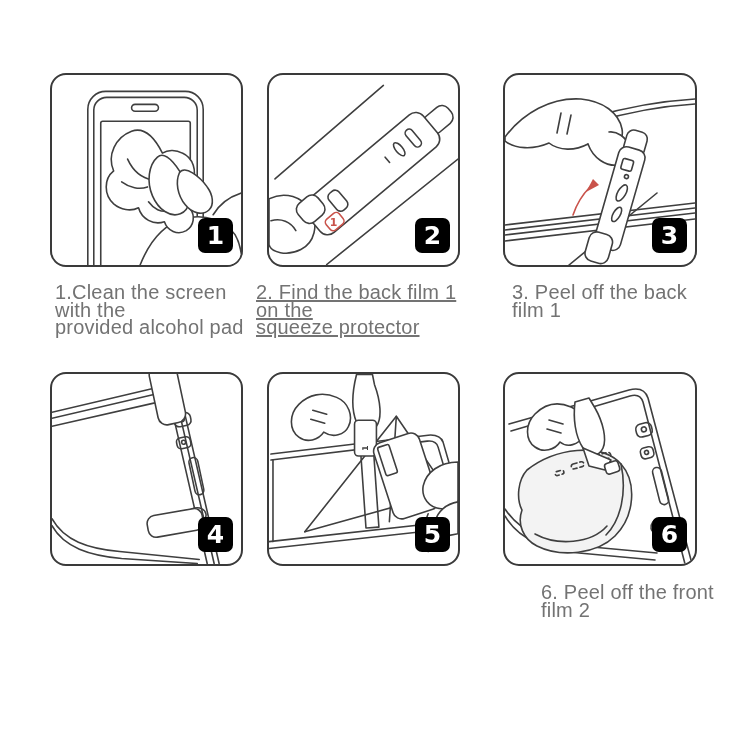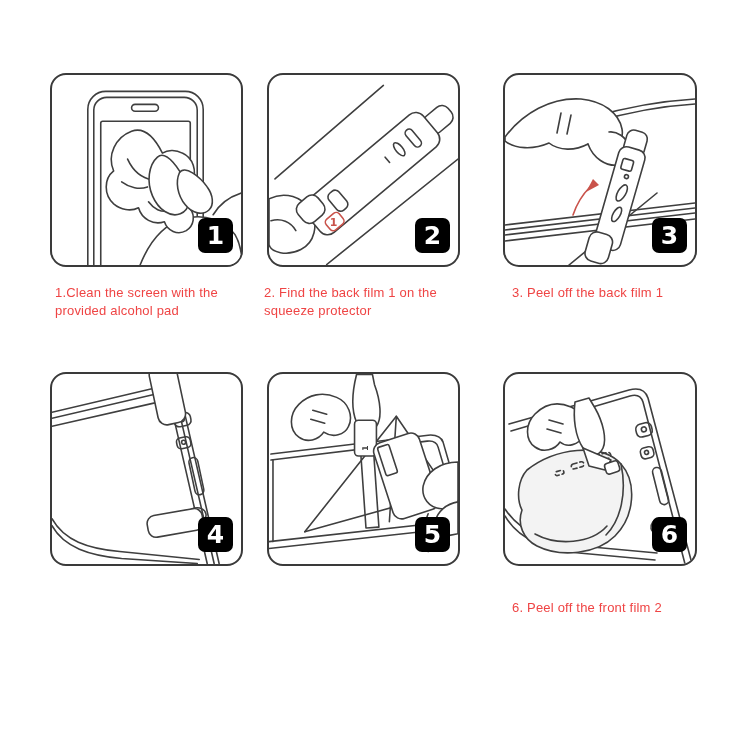--- a/index.html
+++ b/index.html
@@ -12,30 +12,30 @@
     fill:none;stroke:#3f3f3f;stroke-width:1.6;stroke-linecap:round;stroke-linejoin:round;}
   .art .fillw{fill:#ffffff;}
   .art .filmfill{fill:#f3f3f3;}
   .art .red{stroke:#c9534b;}
   .art text{stroke:none;fill:#3f3f3f;font-family:"DejaVu Sans",sans-serif;font-weight:bold;}
   .art text.redtext{fill:#c9534b;}
   .art text.whitetext{fill:#ffffff;font-weight:normal;}
   .badge{position:absolute;right:8px;bottom:12px;width:35px;height:35px;background:#000000;
          border-radius:7px;color:#ffffff;display:flex;align-items:center;justify-content:center;
          font:bold 25px/1 "DejaVu Sans",sans-serif;}
-  .caption{position:absolute;font-size:13px;line-height:17.5px;color:#ef4444;letter-spacing:0.2px;}
+  .caption{position:absolute;font-size:20px;line-height:17.5px;color:#737373;letter-spacing:0.2px;}
   
   #p1{left:50px;top:73px;}  #p2{left:267px;top:73px;}  #p3{left:503px;top:73px;width:194px;}
   #p4{left:50px;top:372px;} #p5{left:267px;top:372px;} #p6{left:503px;top:372px;width:194px;}
   #c1{left:55px;top:284px;width:212px;}
-  #c2{left:264px;top:284px;width:212px;}
+  #c2{left:256px;top:284px;width:212px;text-decoration:underline;}
   #c3{left:512px;top:284px;width:212px;}
   #c4{left:55px;top:583px;width:205px;}
   #c5{left:276px;top:584px;width:205px;}
-  #c6{left:512px;top:584px;width:205px;margin-top:15px;}
+  #c6{left:541px;top:584px;width:205px;}
 </style>
 </head>
 <body>
 
 <div id="sheet">
 
   <div class="panel" id="p1">
     <svg class="art" viewBox="0 0 190 190">
       <rect x="36" y="16" width="116" height="200" rx="18"></rect>
       <rect x="42" y="22" width="104" height="194" rx="13"></rect>

